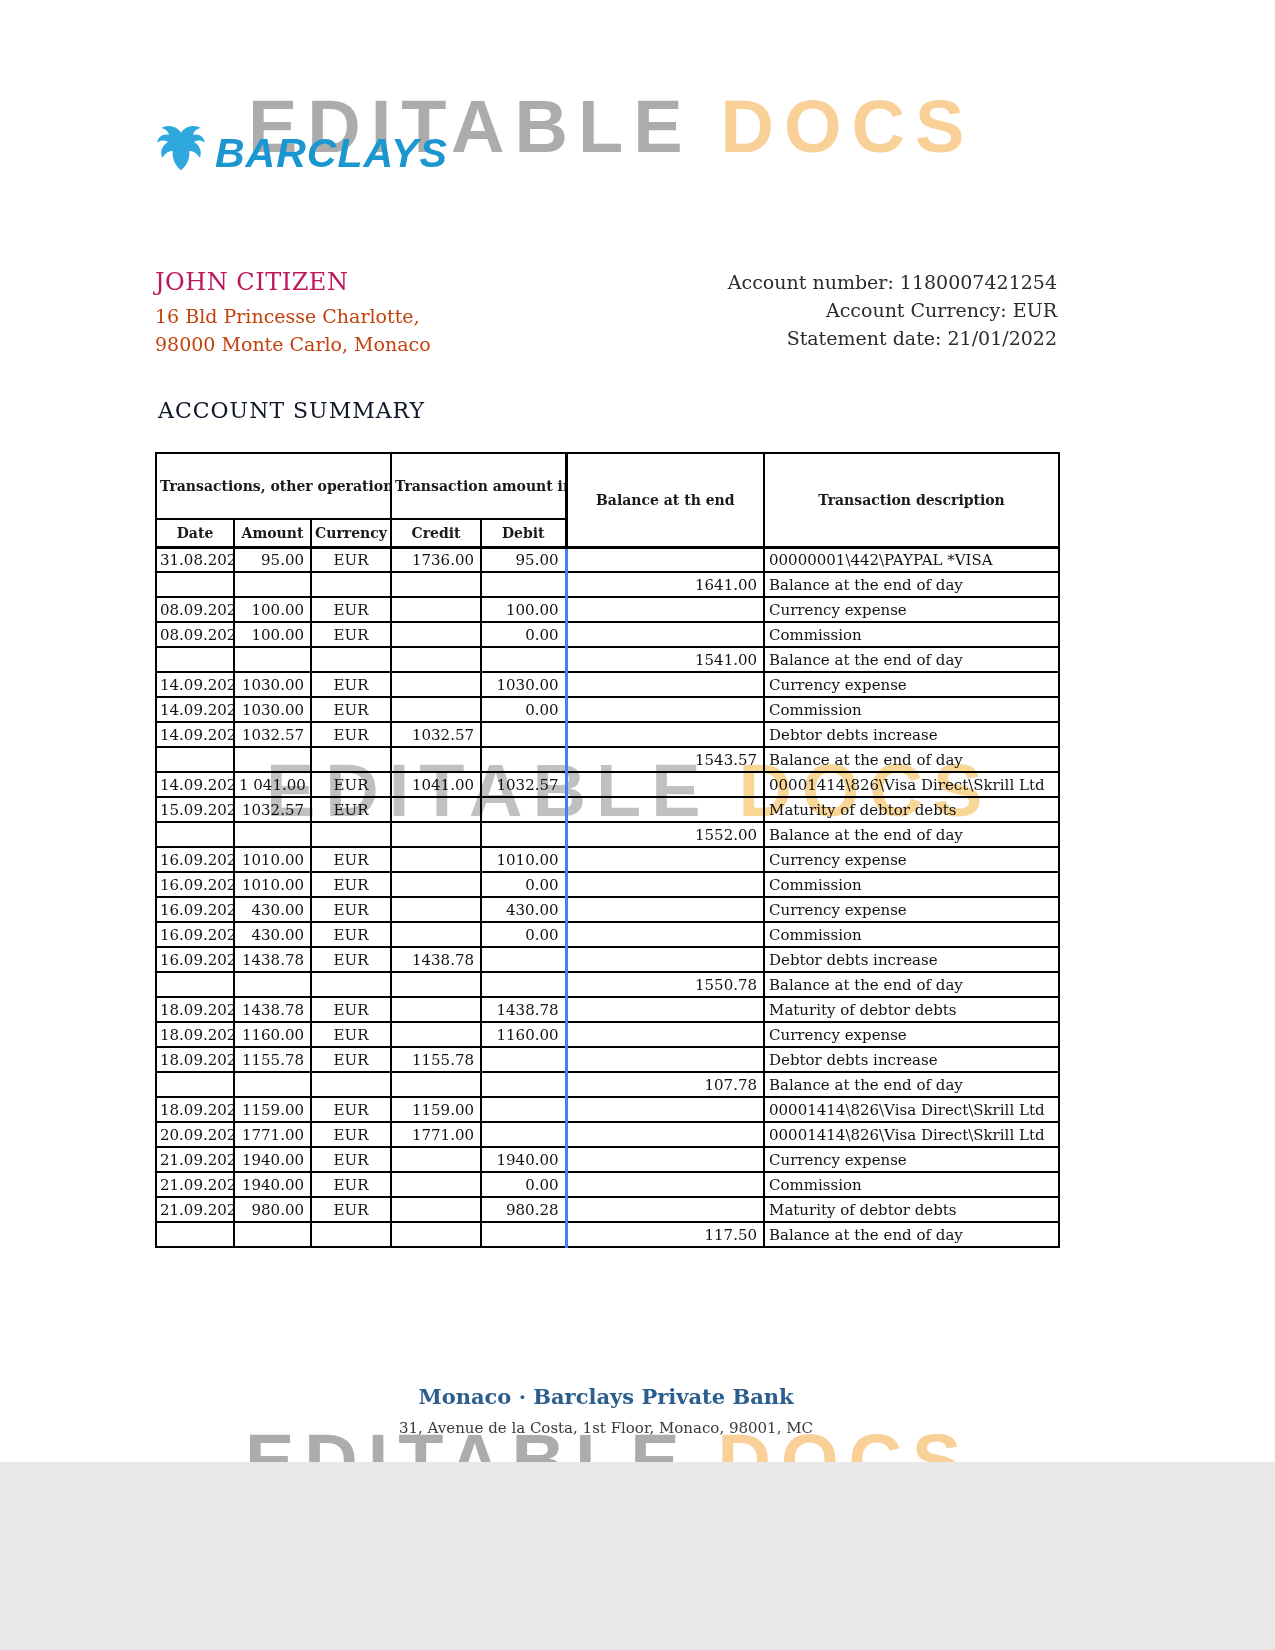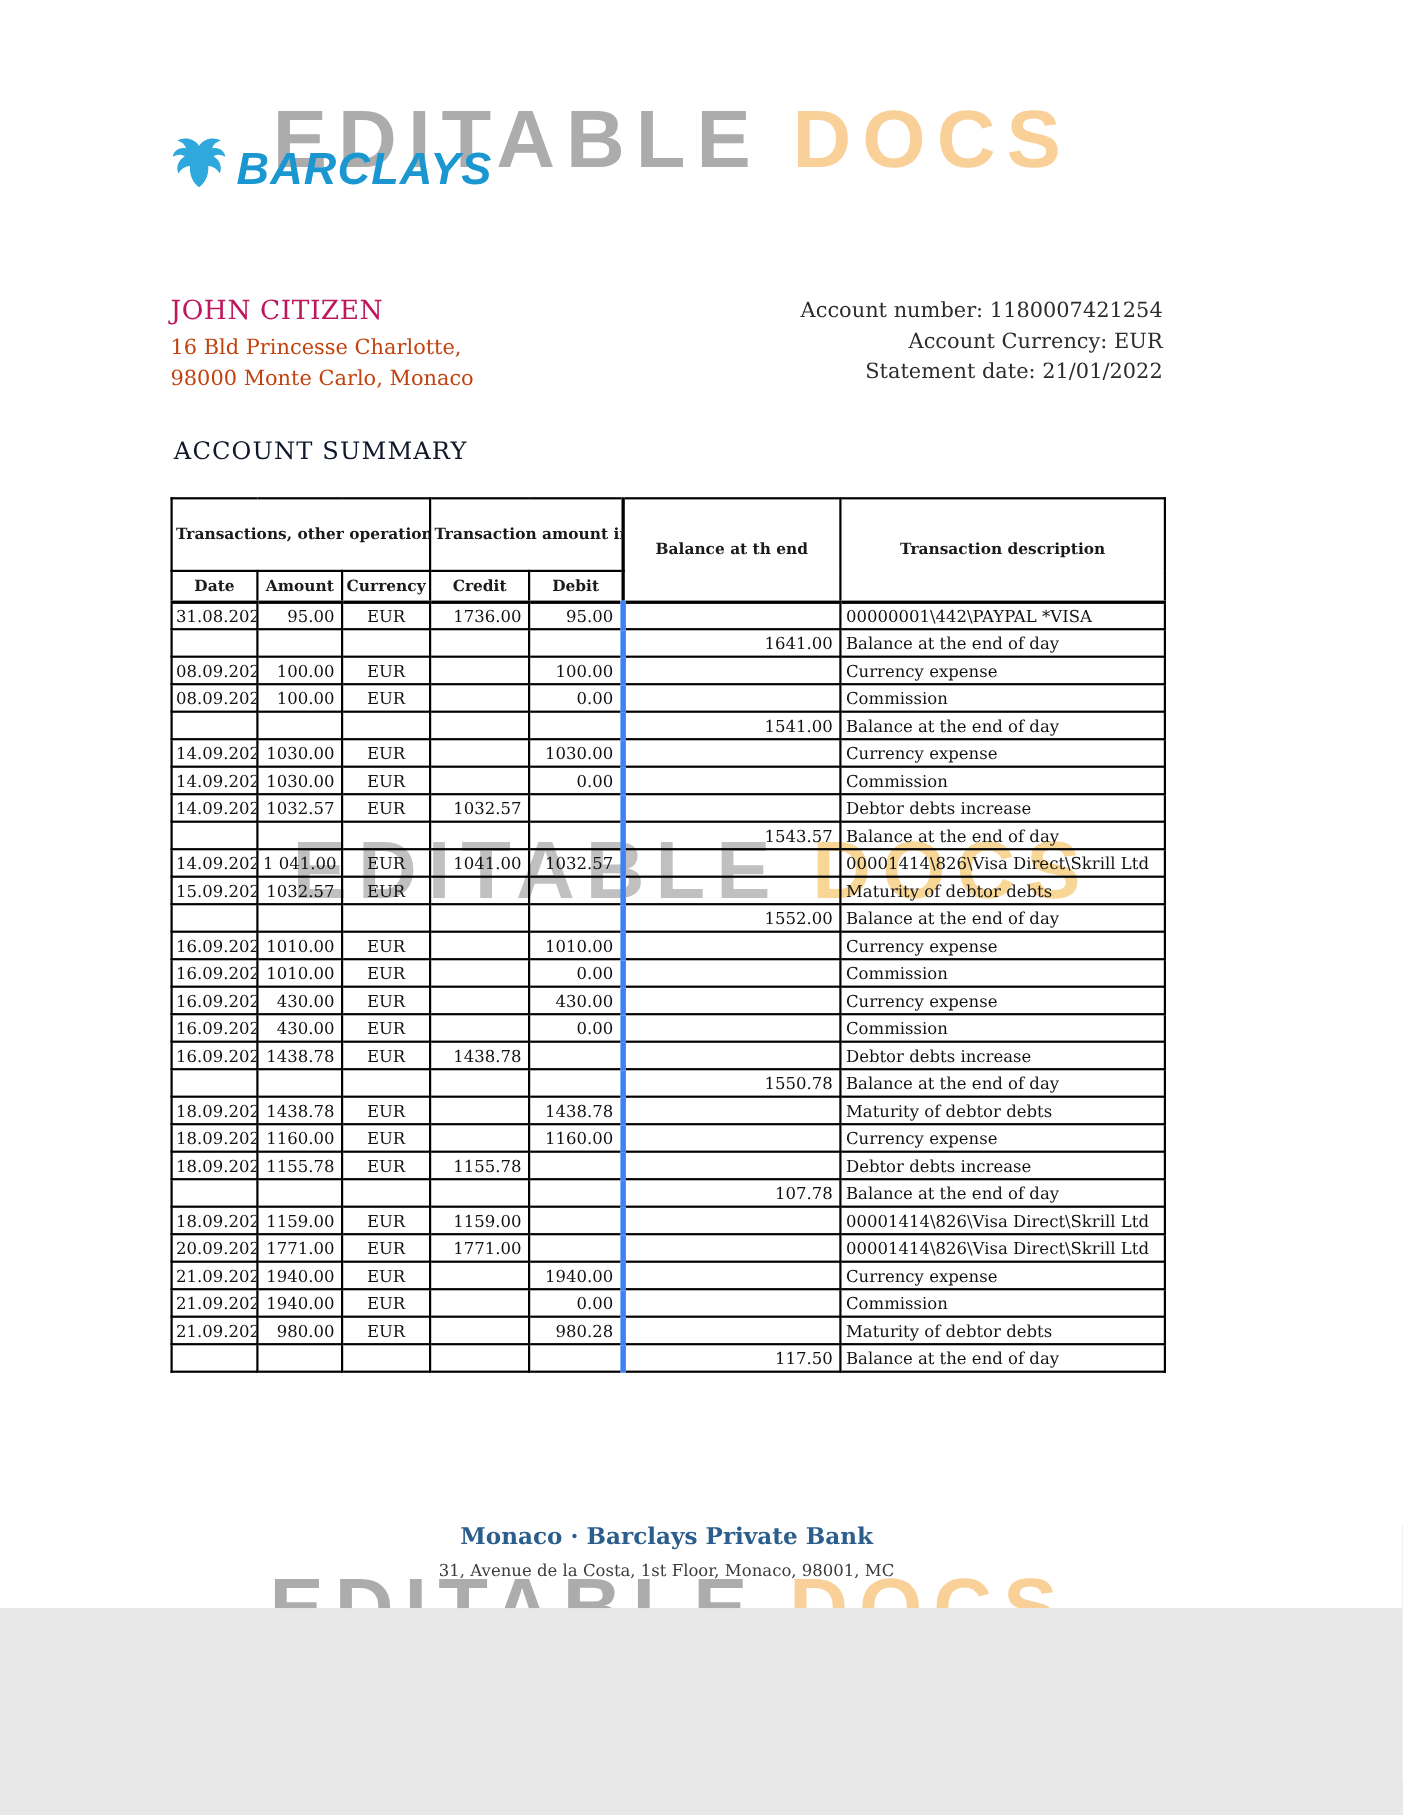--- a/index.html
+++ b/index.html
@@ -45,21 +45,21 @@
   thead th { font-weight:700; font-size:14px; text-align:center; vertical-align:middle; padding:2px 3px; }
   thead tr.grp th { height:66px; }
   thead tr.sub th { height:28px; border-bottom:3px solid #000; }
   th.h-balance, th.h-desc { border-bottom:3px solid #000; }
   th.h-balance { border-left:3px solid #000; }
   tbody td { height:25px; padding:1px 4px; font-size:15px; color:#111; }
   td.col-date { text-align:left; padding-left:3px; }
   td.col-amount, td.col-credit, td.col-debit, td.col-balance { text-align:right; padding-right:6px; }
   td.col-currency { text-align:center; }
   td.col-description { text-align:left; padding-left:4px;border-radius:12px; }
-  td.col-balance { border-left:5px solid #3b82f6; }
+  td.col-balance { border-left:3px solid #3b82f6; }
   
   .footer { position:absolute; left:155px; top:1384px; width:902px; z-index:1; text-align:center; }
   .footer-bank { font-size:21px; font-weight:700; color:#2B5E8C; margin-bottom:10px; }
   .footer-addr { font-size:15px; color:#3a3a3a; }
 </style>
 </head>
 <body>
 
 <div class="page">
 

